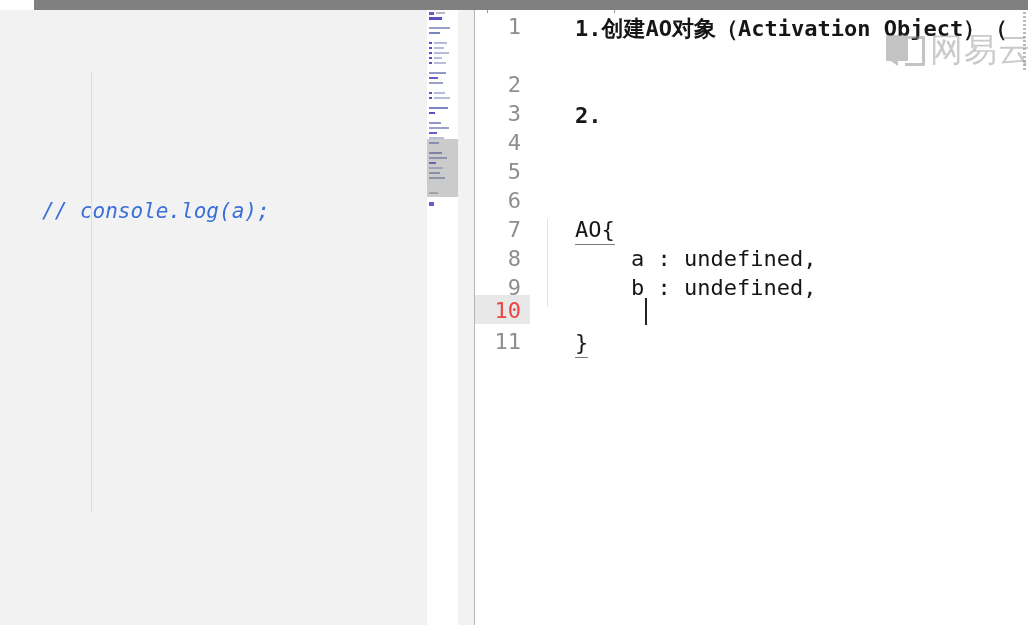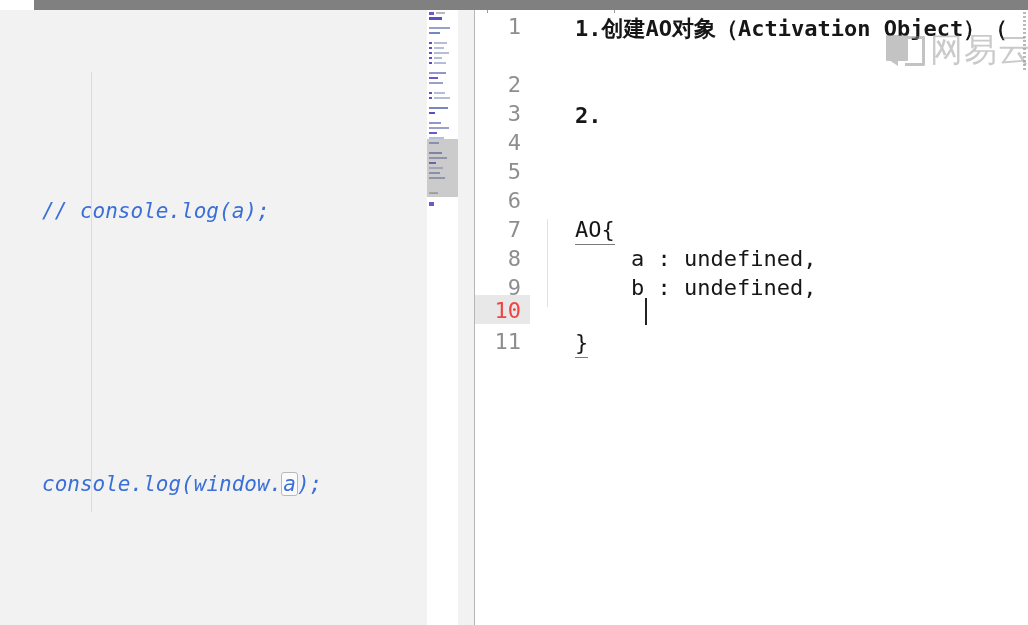--- a/index.html
+++ b/index.html
@@ -166,21 +166,20 @@
 
     <div class="left-code-area">
       <div class="indent-guide"></div>
 
       <div class="left-code" style="top:-44px;">
 
         
         <div class="cl"><span class="com">// console.log(a);</span></div>
 
         
-        <div class="cl"><span class="com"><span class="ital">console</span><span class="ital">.</span><span class="ital">log</span><span class="ital">(window.</span><span class="boxed ital">a</span><span class="ital">);</span></span></div>
 
         
 
         
         
 
         
         
 
         

